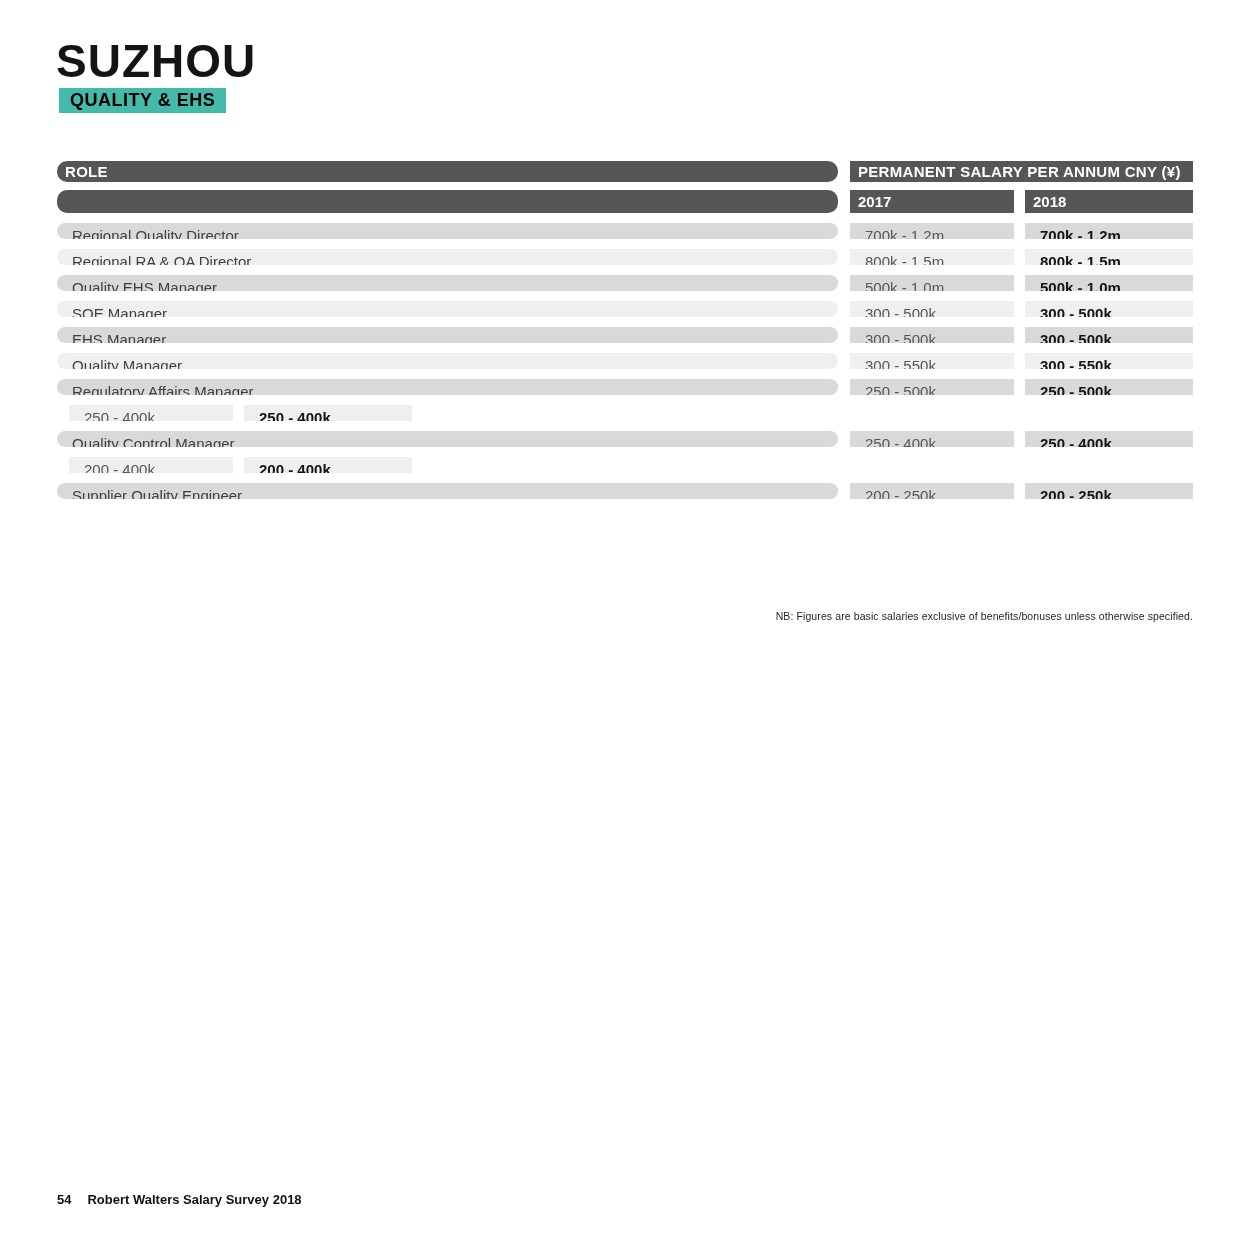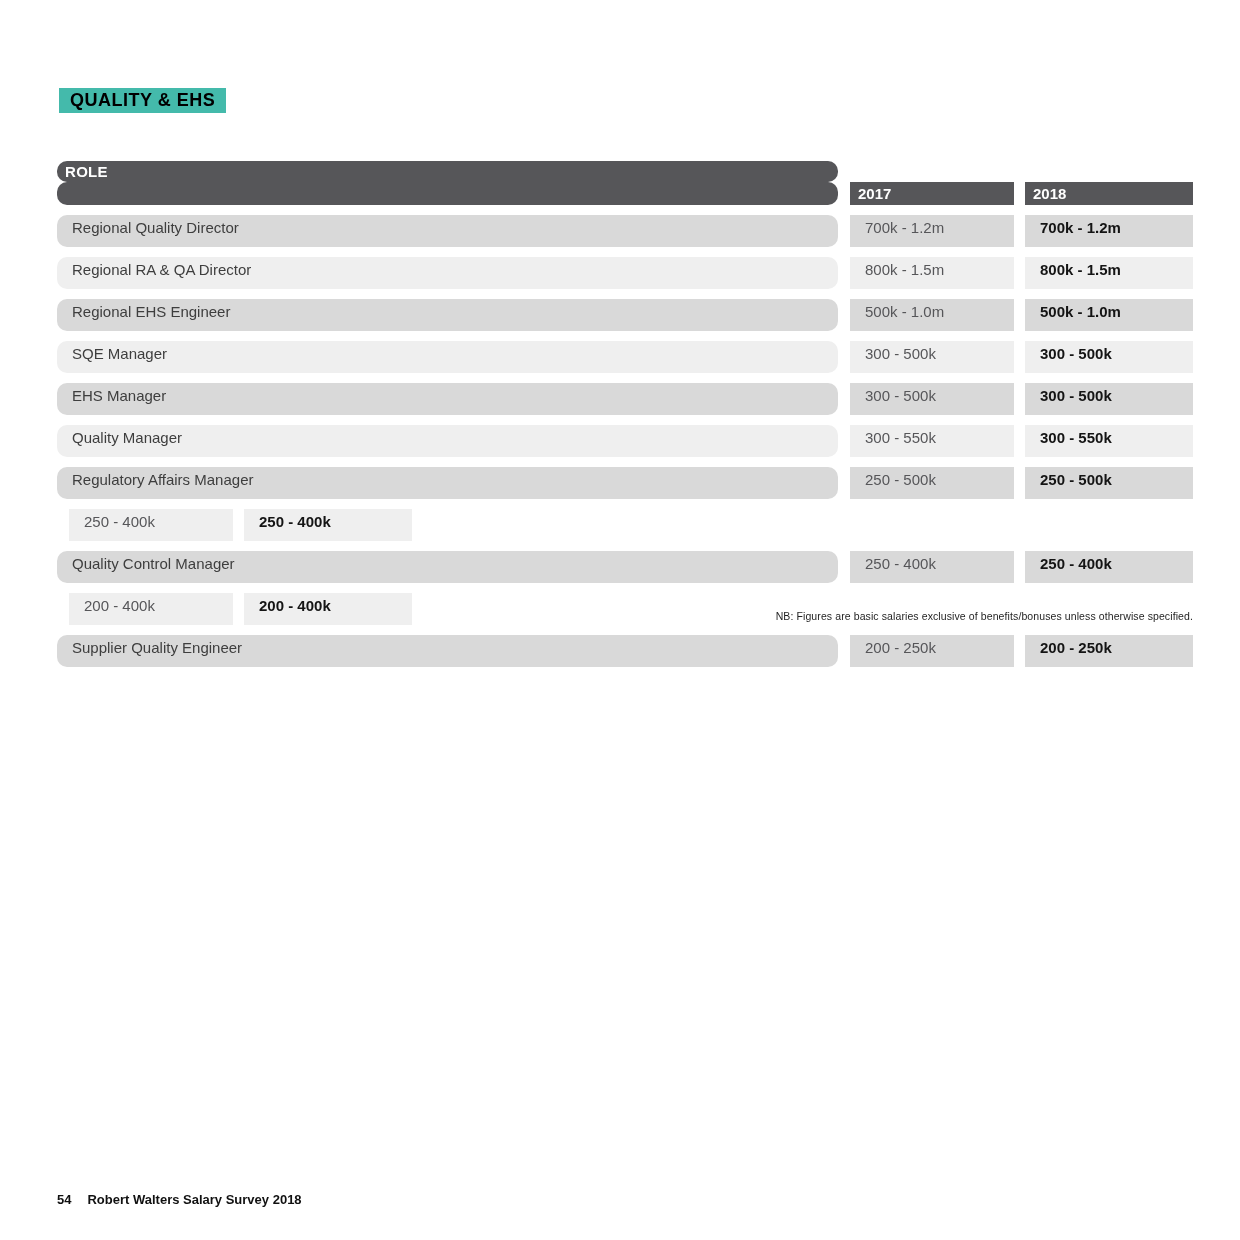--- a/index.html
+++ b/index.html
@@ -36,31 +36,31 @@
   .col-2017 { width: 164px; flex: none; }
   .col-2018 { width: 168px; flex: none; }
   .col-salary-span { width: 343px; flex: none; }
 
   .head-band {
     background: #565659; color: #ffffff;
     height: 21px; line-height: 21px;
     font-size: 15px; font-weight: 700; letter-spacing: 0.3px;
     padding-left: 8px; white-space: nowrap; overflow: hidden;
   }
-  .subhead-row { }
+  .subhead-row { margin-top: 8px; }
   .subhead-band {
     background: #565659; color: #ffffff;
     height: 23px; line-height: 23px;
     font-size: 15px; font-weight: 700;
     padding-left: 8px;
   }
 
   .data-row { margin-top: 10px; }
   .data-row .cell {
-    height: 32px; line-height: 25px;
+    height: 16px; line-height: 25px;
     font-size: 15px; padding-left: 15px;
     white-space: nowrap; overflow: hidden;
   }
   .data-row:nth-of-type(odd)  .cell { background: #d9d9d9; }
   .data-row:nth-of-type(even) .cell { background: #efefef; }
   .cell.role-cell { color: #3e3e3e; }
   .cell.val-2017 { color: #565659; }
   .cell.val-2018 { color: #141414; font-weight: 700; }
 
   .footnote {
@@ -73,27 +73,29 @@
     display: flex; align-items: baseline;
     font-size: 13px; font-weight: 700; color: #111111;
   }
   .page-footer .page-number { margin-right: 16px; }
 </style>
 </head>
 <body>
 
 <div class="page">
 
+  <div class="page-title">SUZHOU</div>
   <div class="category-badge">QUALITY &amp; EHS</div>
 
   <div class="salary-table">
 
     <div class="t-row">
       <div class="head-band col-role">ROLE</div>
       <div class="gap1"></div>
+      <div class="head-band col-salary-span">PERMANENT SALARY PER ANNUM CNY (¥)</div>
     </div>
 
     <div class="t-row subhead-row">
       <div class="subhead-band col-role"></div>
       <div class="gap1"></div>
       <div class="subhead-band col-2017">2017</div>
       <div class="gap2"></div>
       <div class="subhead-band col-2018">2018</div>
     </div>
 
@@ -107,21 +109,21 @@
 
     <div class="t-row data-row">
       <div class="cell role-cell col-role">Regional RA &amp; QA Director</div>
       <div class="gap1"></div>
       <div class="cell val-2017 col-2017">800k - 1.5m</div>
       <div class="gap2"></div>
       <div class="cell val-2018 col-2018">800k - 1.5m</div>
     </div>
 
     <div class="t-row data-row">
-      <div class="cell role-cell col-role">Regional EHS Engineer</div>
+      <div class="cell role-cell col-role">Quality EHS Manager</div>
       <div class="gap1"></div>
       <div class="cell val-2017 col-2017">500k - 1.0m</div>
       <div class="gap2"></div>
       <div class="cell val-2018 col-2018">500k - 1.0m</div>
     </div>
 
     <div class="t-row data-row">
       <div class="cell role-cell col-role">SQE Manager</div>
       <div class="gap1"></div>
       <div class="cell val-2017 col-2017">300 - 500k</div>

